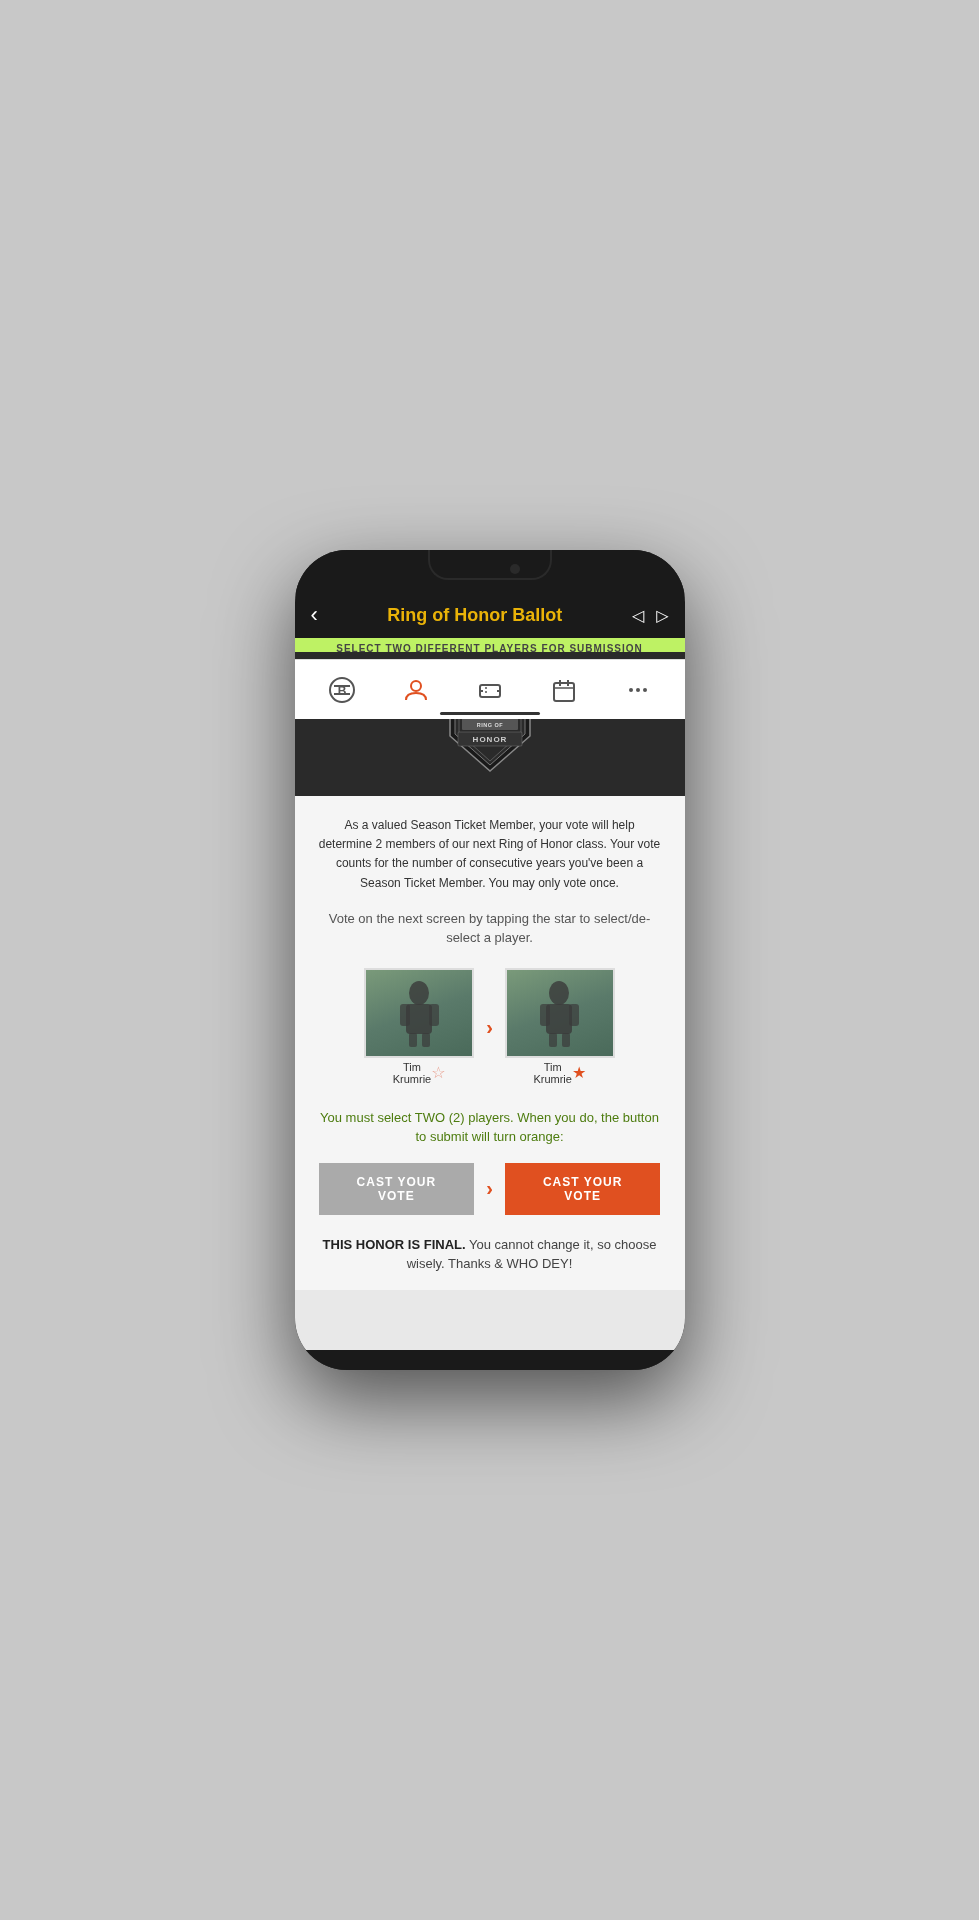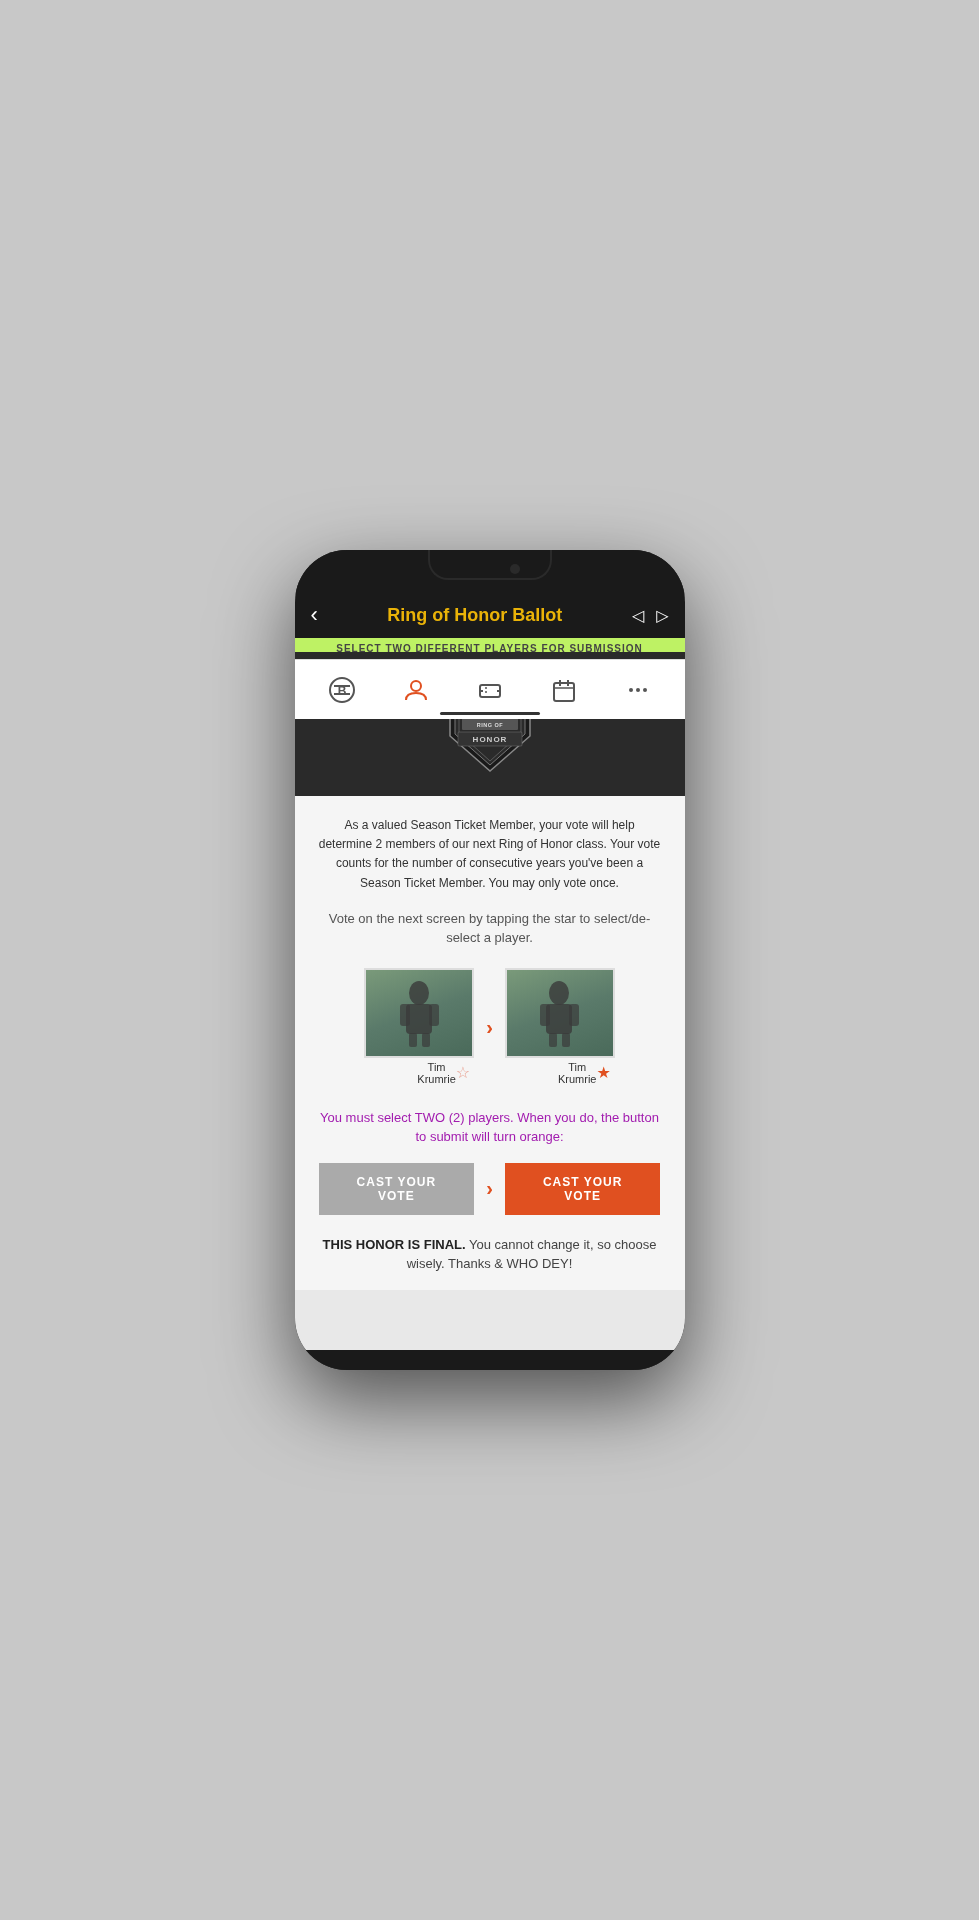--- a/index.html
+++ b/index.html
@@ -227,21 +227,21 @@
       height: 100%;
       background: linear-gradient(135deg, #6a8a6a 0%, #8aaa8a 50%, #5a7a5a 100%);
       display: flex;
       align-items: center;
       justify-content: center;
     }
 
     .player-info {
       display: flex;
       align-items: center;
-      justify-content: flex-end;
+      justify-content: center;
       padding: 3px 4px;
       font-size: 11px;
       color: #333;
     }
 
     .player-name-text {
       font-size: 11px;
       color: #333;
     }
 
@@ -289,21 +289,21 @@
       font-size: 12px;
       font-weight: 700;
       letter-spacing: 1px;
       border: none;
       cursor: pointer;
       text-transform: uppercase;
     }
 
     .vote-instruction {
       font-size: 13px;
-      color: #a21caf;
+      color: #4d7c0f;
       text-align: center;
       line-height: 1.5;
       margin-bottom: 16px;
     }
 
     .final-warning {
       font-size: 13px;
       color: #444;
       text-align: center;
       line-height: 1.5;

